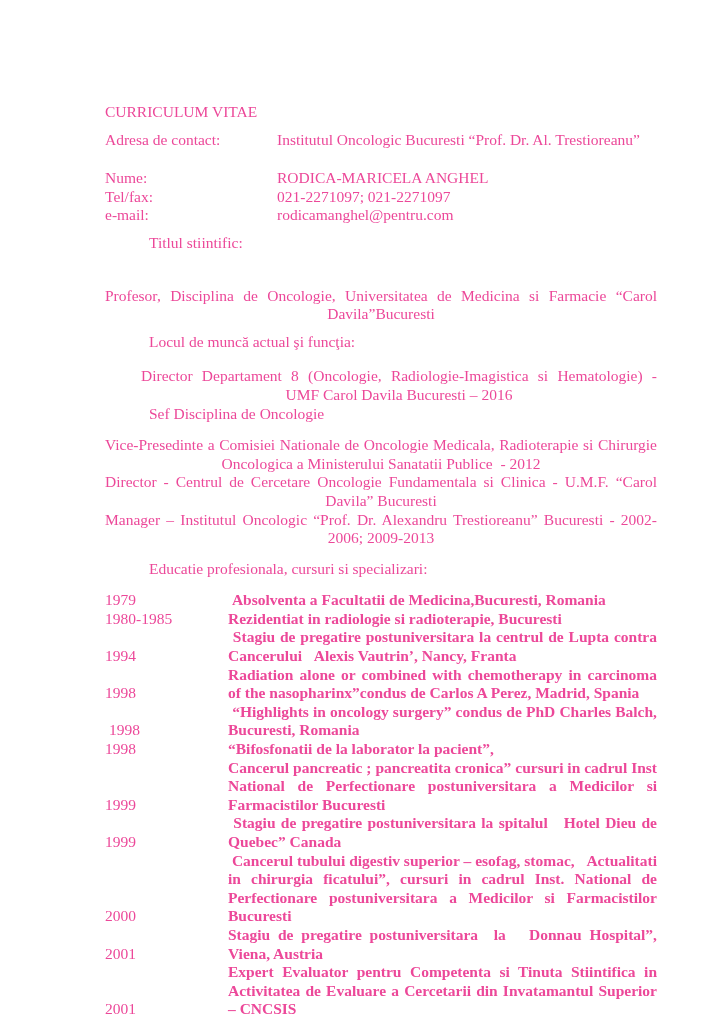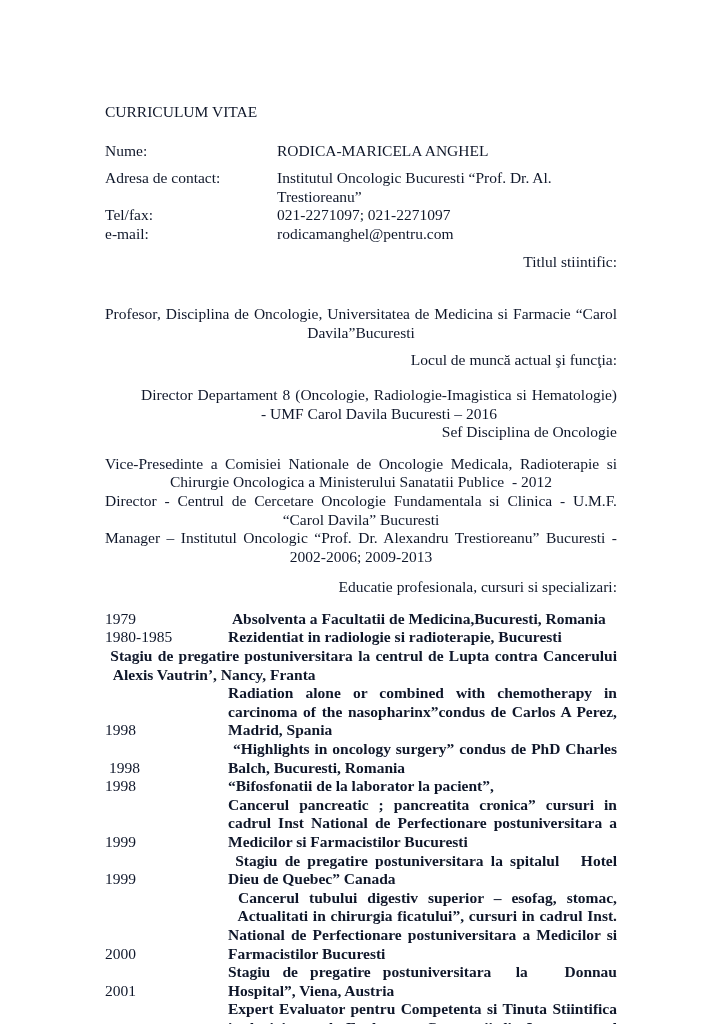--- a/index.html
+++ b/index.html
@@ -8,64 +8,64 @@
     width: 725px;
     height: 1024px;
     background: #ffffff;
     overflow: hidden;
   }
   .page {
     position: relative;
     width: 725px;
     height: 1024px;
     background: #ffffff;
-    padding: 103px 108px 0 105px;
+    padding: 103px 68px 0 105px;
     font-family: "Liberation Serif", "DejaVu Serif", serif;
     font-size: 15.5px;
     line-height: 18.6px;
-    color: #0f172a;
+    color: #ec4899;
   }
   .doc-title { text-align: left; }
 
   .kv-row { display: flex; }
   .kv-label { flex: 0 0 172px; }
   .kv-value { flex: 1; }
 
   .para-jc {            
     text-align: justify;
     text-align-last: center;
   }
-  .line-left { text-align: right; margin-left: 44px; }
+  .line-left { text-align: left; margin-left: 44px; }
 
   .edu-row { display: flex; align-items: flex-end; }
   .edu-year { flex: 0 0 123px; white-space: pre; }
   .edu-desc { flex: 1; text-align: justify; text-align-last: left; font-weight: bold; }
 
   .mt-20 { margin-top: 20px; }
   .mt-19 { margin-top: 34px; }
   .mt-16 { margin-top: 16px; margin-left: 36px; }
   .mt-13 { margin-top: 13px; }
   .mt-12 { margin-top: 12px; }
   .mt-9  { margin-top: 9px; }
 </style>
 </head>
 <body>
 
 <div class="page">
 
   <div class="doc-title">CURRICULUM VITAE</div>
 
+  <div class="kv-row mt-9">
+    <span class="kv-label">Adresa de contact:</span>
+    <span class="kv-value">Institutul Oncologic Bucuresti “Prof. Dr. Al. Trestioreanu”</span>
+  </div>
+
   <div class="kv-row mt-20">
     <span class="kv-label">Nume:</span>
     <span class="kv-value">RODICA-MARICELA ANGHEL</span>
-  </div>
-
-  <div class="kv-row mt-9">
-    <span class="kv-label">Adresa de contact:</span>
-    <span class="kv-value">Institutul Oncologic Bucuresti “Prof. Dr. Al. Trestioreanu”</span>
   </div>
   <div class="kv-row">
     <span class="kv-label">Tel/fax:</span>
     <span class="kv-value">021-2271097; 021-2271097</span>
   </div>
   <div class="kv-row">
     <span class="kv-label">e-mail:</span>
     <span class="kv-value">rodicamanghel@pentru.com</span>
   </div>
 
@@ -87,20 +87,21 @@
   <div class="edu-list mt-13">
     <div class="edu-row">
       <span class="edu-year">1979</span>
       <span class="edu-desc">&nbsp;Absolventa a Facultatii de Medicina,Bucuresti, Romania</span>
     </div>
     <div class="edu-row">
       <span class="edu-year">1980-1985</span>
       <span class="edu-desc">Rezidentiat in radiologie si radioterapie, Bucuresti</span>
     </div>
     <div class="edu-row">
+      <span class="edu-year">1994</span>
       <span class="edu-desc">&nbsp;Stagiu de pregatire postuniversitara la centrul de Lupta contra Cancerului &nbsp;&nbsp;Alexis Vautrin’, Nancy, Franta</span>
     </div>
     <div class="edu-row">
       <span class="edu-year">1998</span>
       <span class="edu-desc">Radiation alone or combined with chemotherapy in carcinoma of the nasopharinx”condus de Carlos A Perez, Madrid, Spania</span>
     </div>
     <div class="edu-row">
       <span class="edu-year">&nbsp;1998</span>
       <span class="edu-desc">&nbsp;“Highlights in oncology surgery” condus de PhD Charles Balch, Bucuresti, Romania</span>
     </div>

